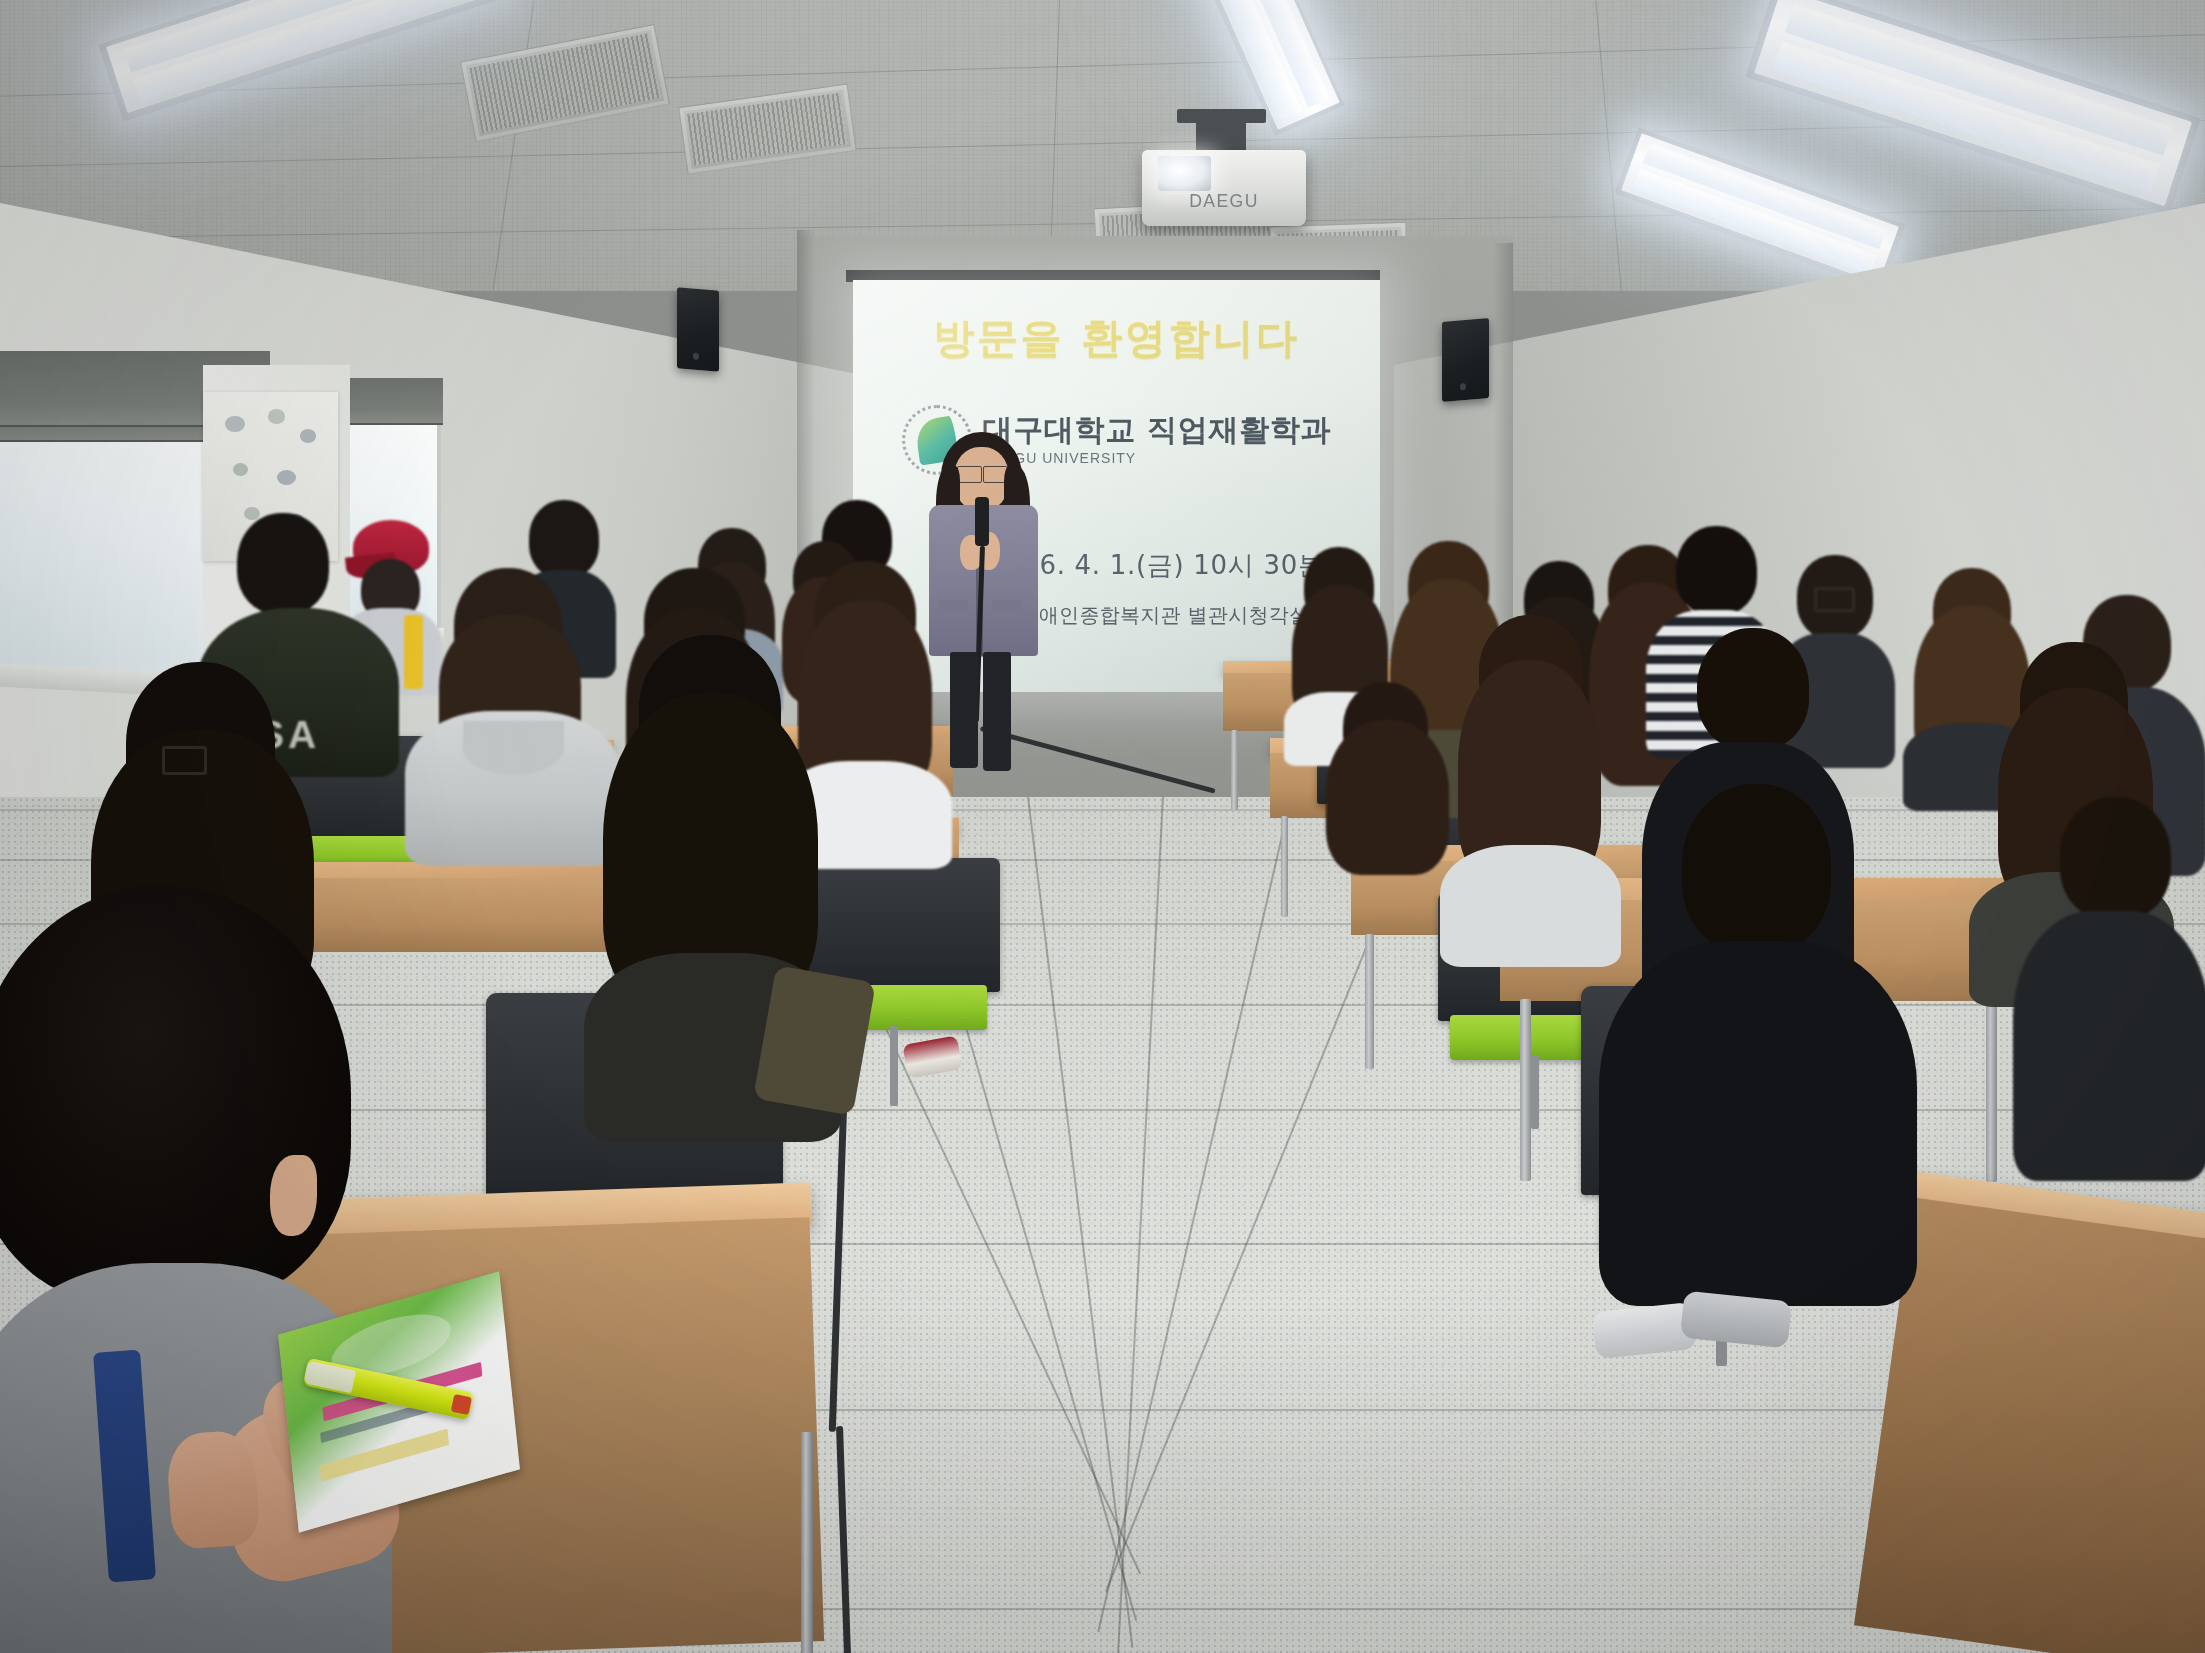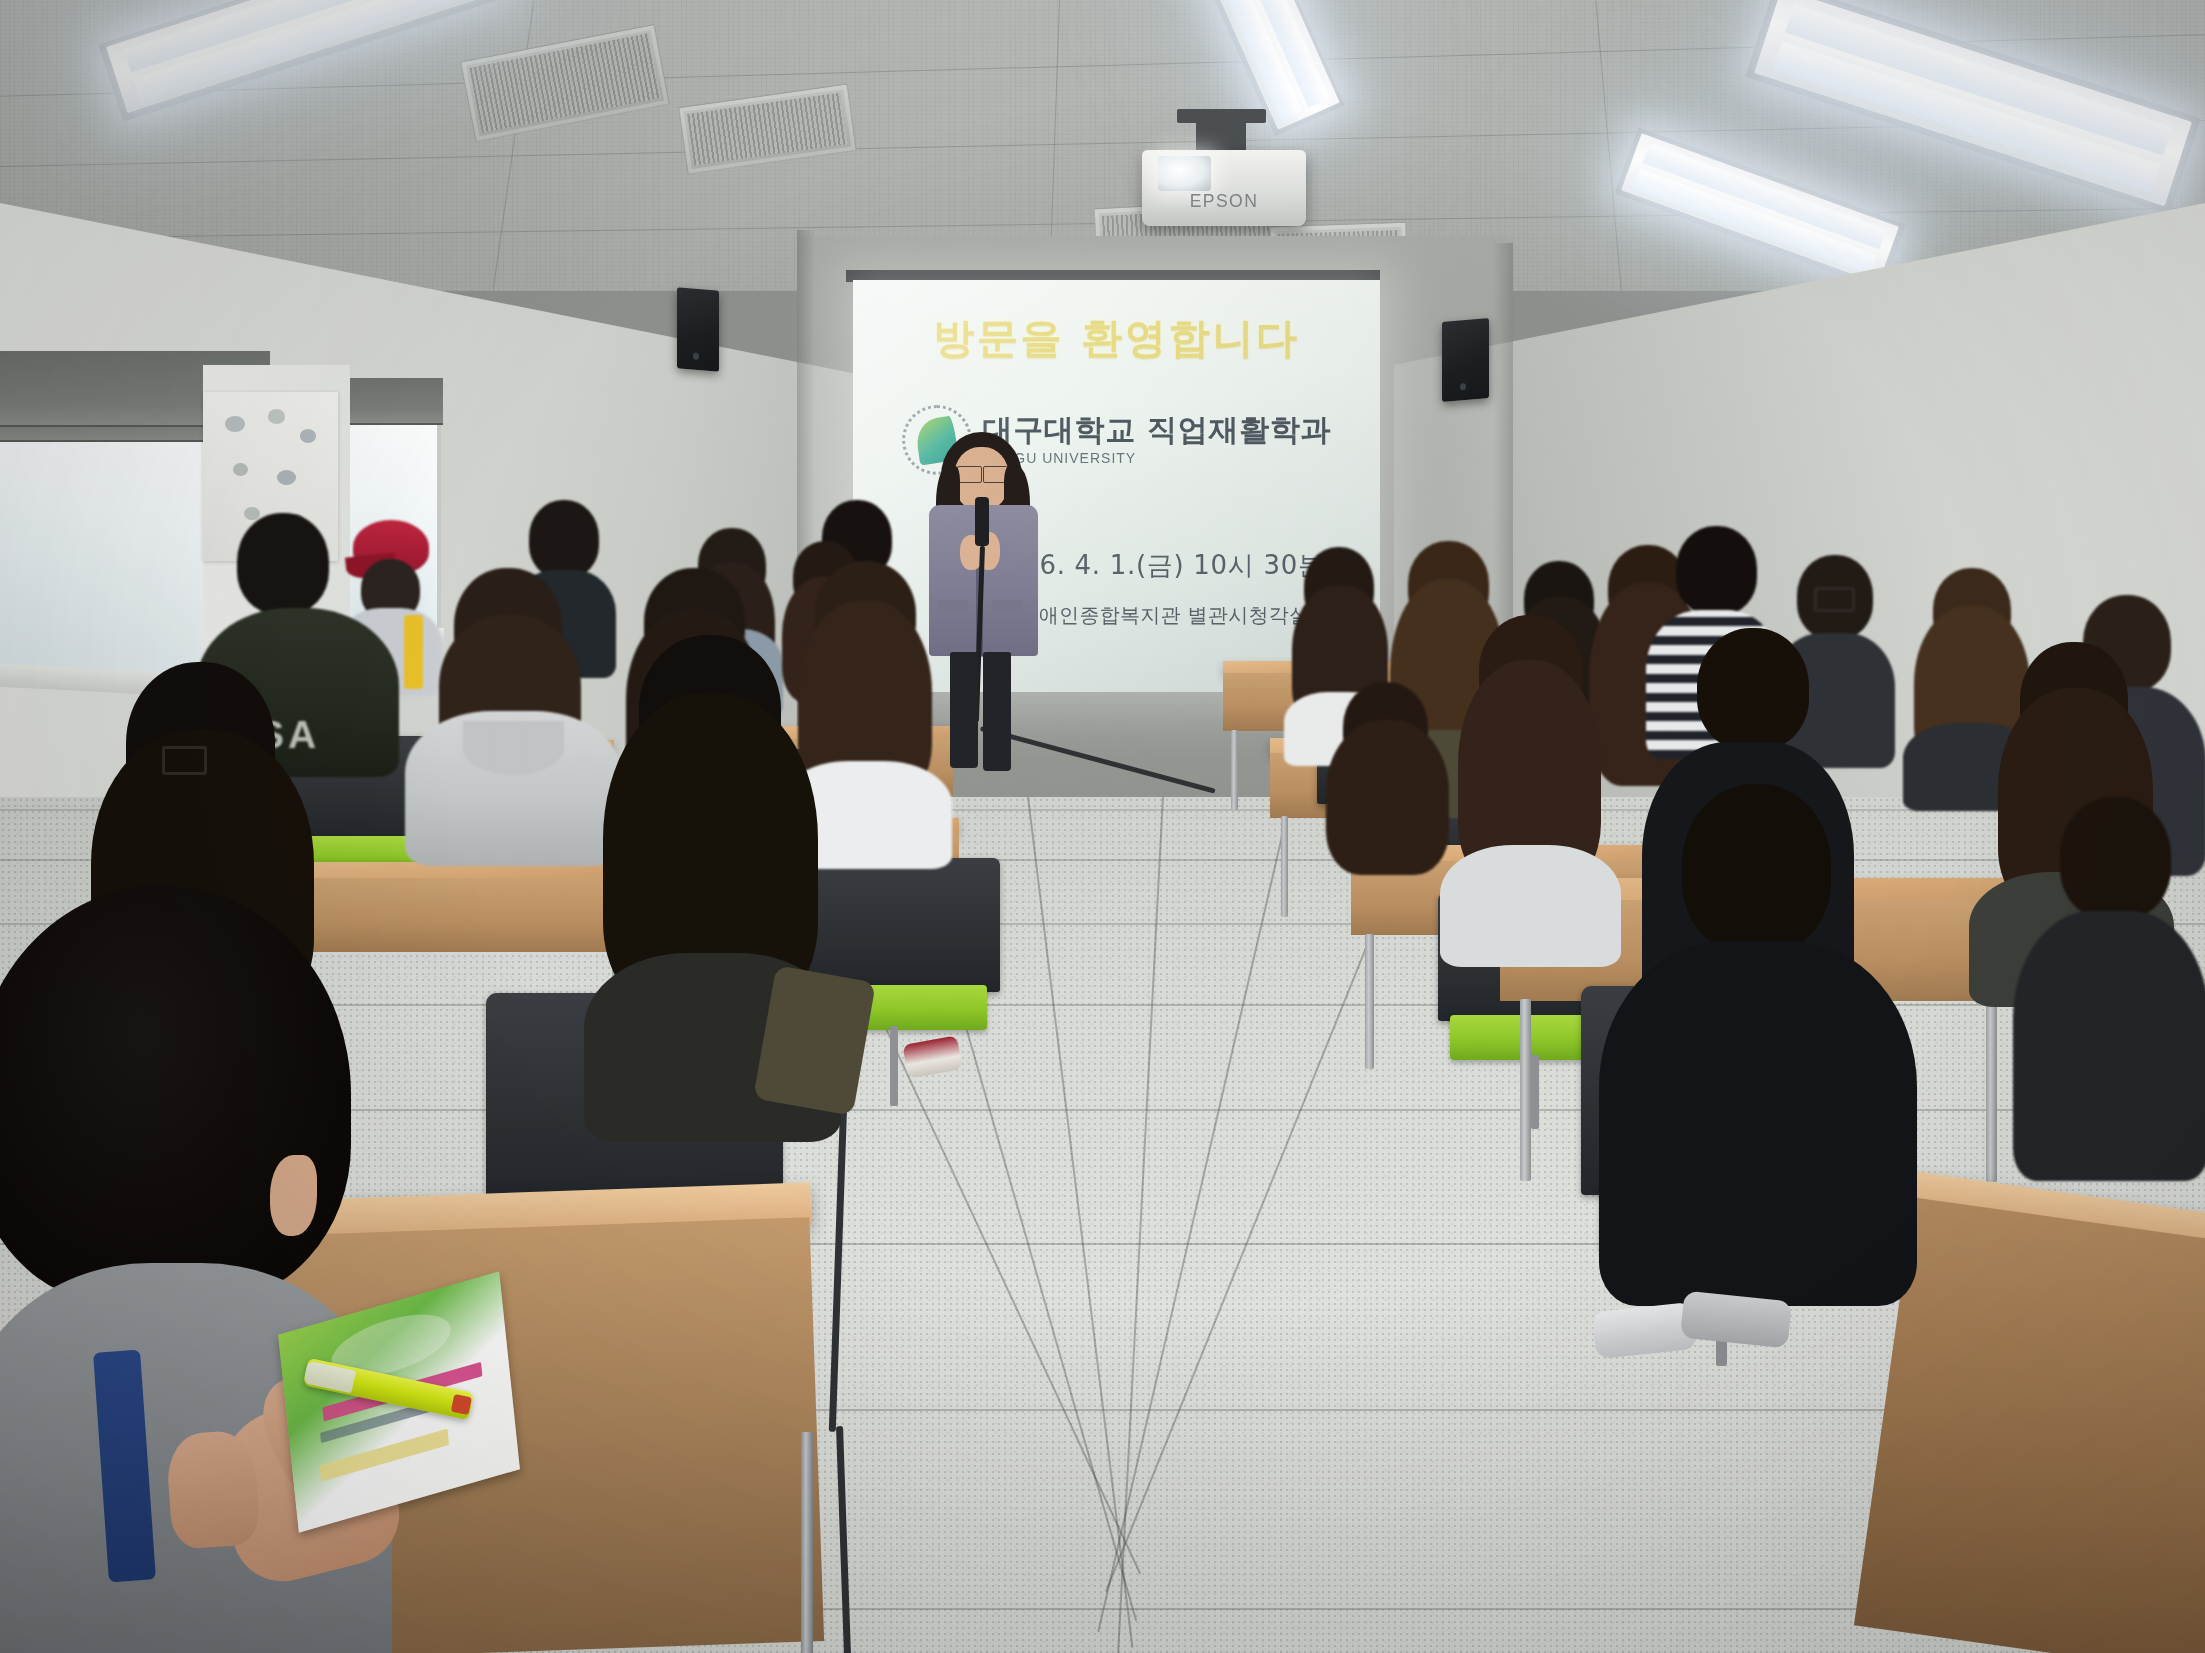--- a/index.html
+++ b/index.html
@@ -385,21 +385,21 @@
   <div class="lamp-frame" style="left:101px;top:-20px;width:405px;height:81px;transform:rotate(-18deg);opacity:.85;"></div>
   <div class="lamp" style="left:107px;top:-16px;width:396px;height:70px;transform:rotate(-18deg);opacity:.9;">
     <div class="tube"></div>
       <div class="tube tube2"></div>
   </div>
 
   <div class="projector-mount" style="left:1196px;top:116px;width:50px;height:38px;"></div>
   <div class="projector-mount" style="left:1177px;top:109px;width:89px;height:13.5px;"></div>
   <div class="projector-body" style="left:1142px;top:150px;width:164px;height:76px;">
     <div class="projector-lens"></div>
-    <div class="projector-label">EPSON</div>
+    <div class="projector-label">DAEGU</div>
   </div>
 
   <div class="wall-back" style="left:797px;top:236px;width:716px;height:608px;"></div>
   <div class="wall-left"></div>
   <div class="wall-right"></div>
 
   <div style="position:absolute;left:797px;top:230px;width:17.6px;height:649px;background:linear-gradient(90deg,rgba(0,0,0,.18),rgba(0,0,0,0));"></div>
   <div style="position:absolute;left:1493px;top:243px;width:20px;height:622px;background:linear-gradient(270deg,rgba(0,0,0,.16),rgba(0,0,0,0));"></div>
 
   <div class="window" style="left:-20px;top:378px;width:223px;height:297px;">

